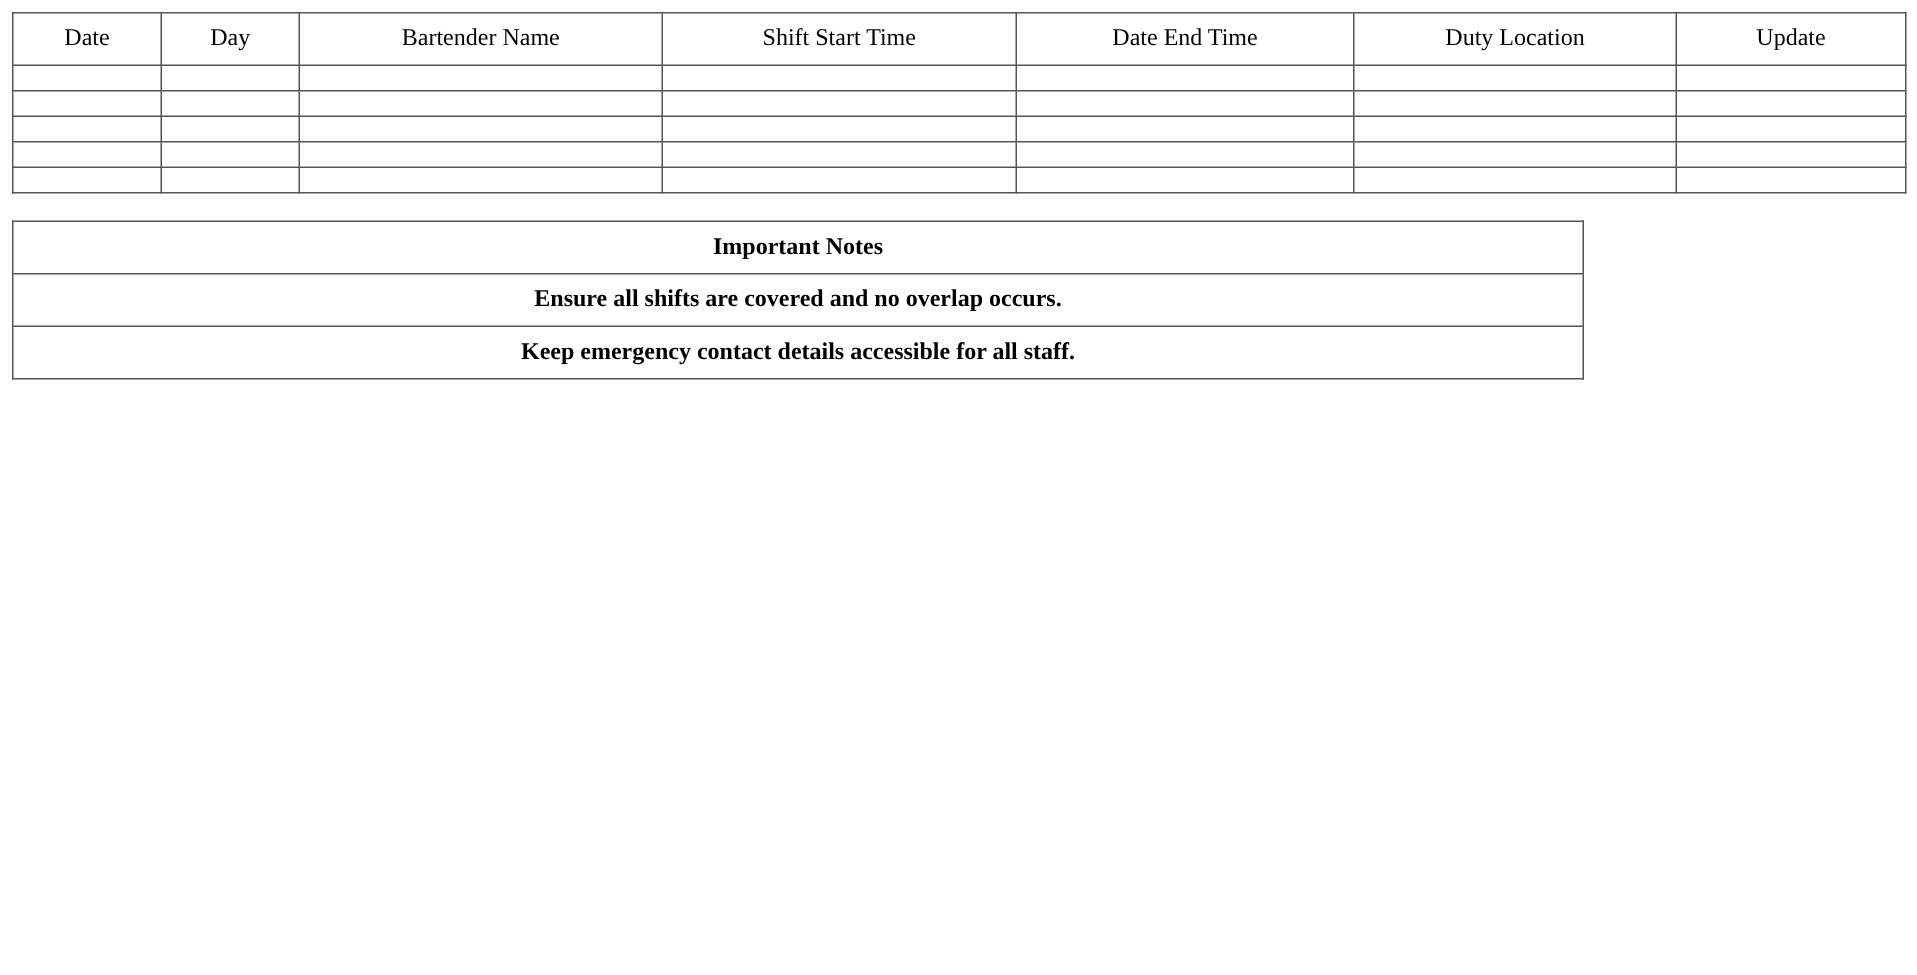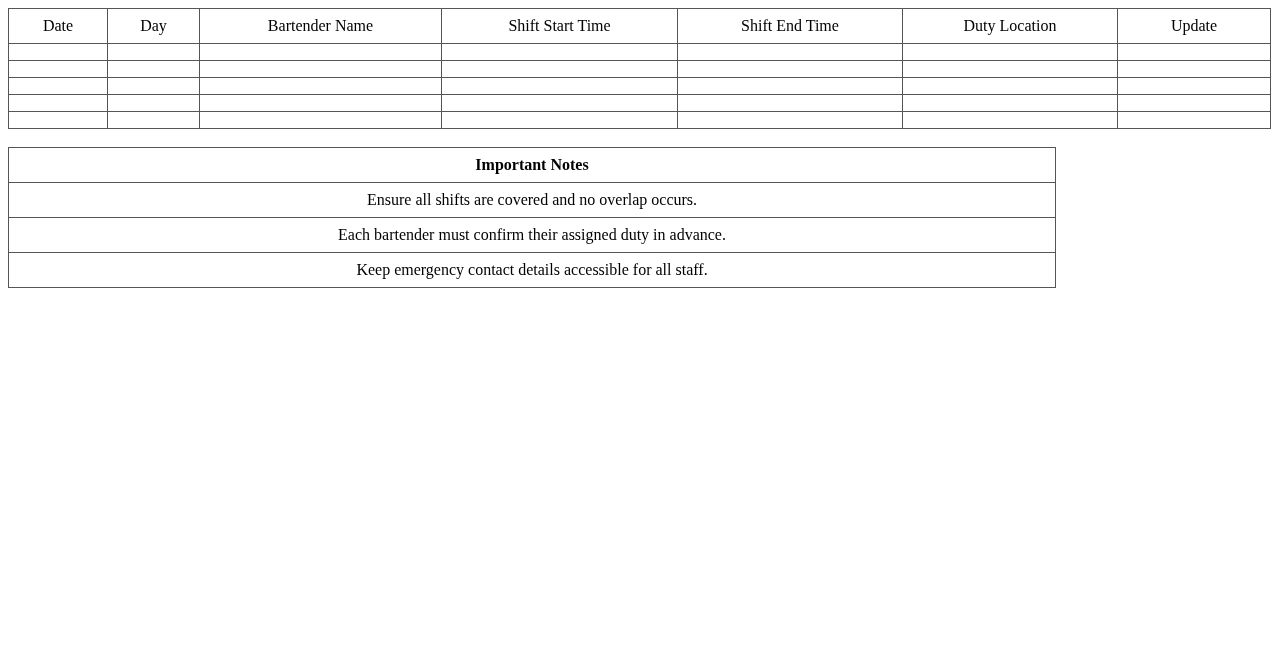--- a/index.html
+++ b/index.html
@@ -1,18 +1,18 @@
 <!DOCTYPE html>
 <html><head>
   <meta charset="utf-8">
   <style>
     html, body { margin: 0; padding: 0; background: #ffffff; }
     body { width: 1278px; height: 650px; position: relative; font-family: "Liberation Serif", serif; color: #000; }
     table { border-collapse: collapse; position: absolute; left: 8px; width: 1048px; table-layout: fixed; }
-    td, th { border: 1px solid #555555; padding: 0; font-size: 16px; text-align: center; }
+    td, th { border: 1px solid #555555; padding: 0; font-size: 16px; text-align: center; font-weight: bold; }
     #roster { top: 8px; }
     #roster th { height: 34px; font-weight: normal; }
     #roster td { height: 16px; }
     #notes { top: 147px; }
     #notes th, #notes td { height: 34px; }
     #notes th { font-weight: bold; }
   </style>
 </head>
 <body>
 
@@ -25,21 +25,21 @@
       <col style="width:225px">
       <col style="width:215px">
       <col style="width:153px">
   </colgroup>
   <thead>
     <tr>
       <th>Date</th>
       <th>Day</th>
       <th>Bartender Name</th>
       <th>Shift Start Time</th>
-      <th>Shift End Time</th>
+      <th>Date End Time</th>
       <th>Duty Location</th>
       <th>Update</th>
     </tr>
   </thead>
   <tbody>
     <tr>
       <td></td>
       <td></td>
       <td></td>
       <td></td>
@@ -90,19 +90,16 @@
   <thead>
     <tr>
       <th>Important Notes</th>
     </tr>
   </thead>
   <tbody>
     <tr>
         <td>Ensure all shifts are covered and no overlap occurs.</td>
       </tr>
     <tr>
-        <td>Each bartender must confirm their assigned duty in advance.</td>
-      </tr>
-    <tr>
         <td>Keep emergency contact details accessible for all staff.</td>
       </tr>
   </tbody>
 </table>
 
 </body></html>

